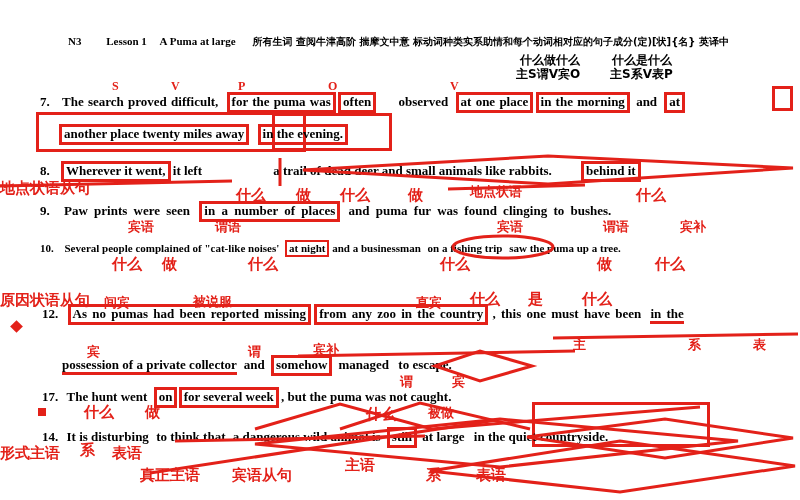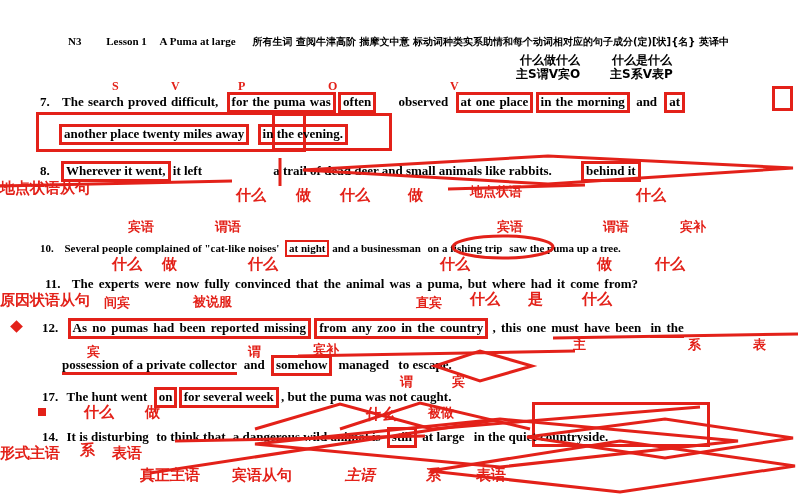--- a/index.html
+++ b/index.html
@@ -75,20 +75,26 @@
     <span class="box" style="margin-left:26px">behind it</span>
   </div>
   <div class="rl big" style="left:0px; top:179px;">地点状语从句</div>
   <div class="rl big" style="left:236px; top:186px;">什么</div>
   <div class="rl big" style="left:296px; top:186px;">做</div>
   <div class="rl big" style="left:340px; top:186px;">什么</div>
   <div class="rl big" style="left:408px; top:186px;">做</div>
   <div class="rl" style="left:470px; top:183px;">地点状语</div>
   <div class="rl big" style="left:636px; top:186px;">什么</div>
 
+  <div class="line" style="left:40px; top:201px; word-spacing:3px;">
+    <span>9.</span>
+    <span style="margin-left:8px">Paw prints were seen</span>
+    <span class="box" style="margin-left:3px">in a number of places</span>
+    <span style="margin-left:3px">and puma fur was found clinging to bushes.</span>
+  </div>
   <div class="rl" style="left:128px; top:218px;">宾语</div>
   <div class="rl" style="left:215px; top:218px;">谓语</div>
   <div class="rl" style="left:497px; top:218px;">宾语</div>
   <div class="rl" style="left:603px; top:218px;">谓语</div>
   <div class="rl" style="left:680px; top:218px;">宾补</div>
 
   <div class="line sm" style="left:40px; top:240px;">
     <span>10.</span>
     <span style="margin-left:8px">Several people complained of "cat-like noises'</span>
     <span class="box" style="margin-left:3px; border-width:2px;">at night</span>
@@ -96,34 +102,30 @@
     <span style="margin-left:4px">on a fishing trip</span>
     <span style="margin-left:4px">saw the puma up a tree.</span>
   </div>
   <div class="rl big" style="left:112px; top:255px;">什么</div>
   <div class="rl big" style="left:162px; top:255px;">做</div>
   <div class="rl big" style="left:248px; top:255px;">什么</div>
   <div class="rl big" style="left:440px; top:255px;">什么</div>
   <div class="rl big" style="left:597px; top:255px;">做</div>
   <div class="rl big" style="left:655px; top:255px;">什么</div>
 
-  <div class="line" style="left:45px; top:276px; word-spacing:2px;">
-    <span>11.</span>
-    <span style="margin-left:6px">The experts were now fully convinced that the animal was a puma, but where had it come from?</span>
-  </div>
   <div class="rl big" style="left:0px; top:291px;">原因状语从句</div>
   <div class="rl" style="left:104px; top:294px;">间宾</div>
   <div class="rl" style="left:193px; top:293px;">被说服</div>
   <div class="rl" style="left:416px; top:294px;">直宾</div>
   <div class="rl big" style="left:470px; top:290px;">什么</div>
   <div class="rl big" style="left:528px; top:290px;">是</div>
   <div class="rl big" style="left:582px; top:290px;">什么</div>
 
   <div class="diamond-bullet" style="left:12px; top:322px;"></div>
-  <div class="line" style="left:42px; top:318px; word-spacing:2px;">
+  <div class="line" style="left:42px; top:304px; word-spacing:2px;">
     <span>12.</span>
     <span class="box" style="margin-left:4px">As no pumas had been reported missing</span>
     <span class="box">from any zoo in the country</span>
     <span>, this one must have been</span>
     <span class="runder" style="margin-left:4px">in the</span>
   </div>
   <div class="rl" style="left:87px; top:343px;">宾</div>
   <div class="rl" style="left:248px; top:343px;">谓</div>
   <div class="rl" style="left:313px; top:341px;">宾补</div>
   <div class="rl" style="left:573px; top:336px;">主</div>
@@ -161,21 +163,21 @@
     <span style="margin-left:4px">a dangerous wild animal is</span>
     <span class="box" style="margin-left:3px">still</span>
     <span style="margin-left:3px">at large</span>
     <span style="margin-left:6px">in the quiet countryside.</span>
   </div>
   <div class="rl big" style="left:0px; top:444px;">形式主语</div>
   <div class="rl big" style="left:80px; top:441px;">系</div>
   <div class="rl big" style="left:112px; top:444px;">表语</div>
   <div class="rl big" style="left:140px; top:466px;">真正主语</div>
   <div class="rl big" style="left:232px; top:466px;">宾语从句</div>
-  <div class="rl big" style="left:345px; top:466px;font-style:italic;">主语</div>
+  <div class="rl big" style="left:345px; top:456px;">主语</div>
   <div class="rl big" style="left:426px; top:466px;">系</div>
   <div class="rl big" style="left:476px; top:466px;">表语</div>
 
   <svg class="overlay" width="800" height="500" viewBox="0 0 800 500">
 
     <polygon points="303,170 548,156 793,168 548,184"></polygon>
     <line x1="280" y1="158" x2="280" y2="186"></line>
     <line x1="0" y1="186" x2="232" y2="181"></line>
     <line x1="448" y1="189" x2="585" y2="185"></line>
 

